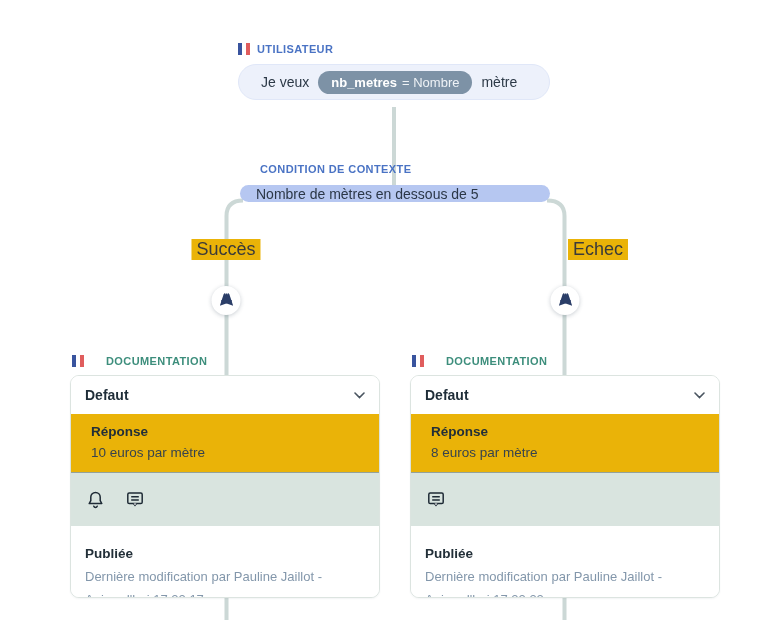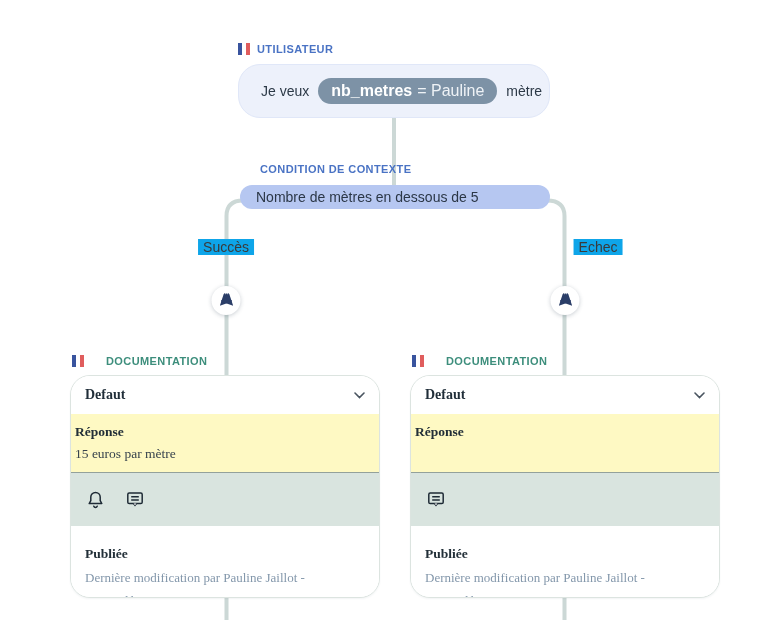--- a/index.html
+++ b/index.html
@@ -29,68 +29,68 @@
   .flag { display: inline-flex; width: 12px; height: 12px; }
   .flag i { display: block; height: 100%; }
   .flag .b { width: 4px; background: #39549e; }
   .flag .w { width: 4px; background: #ffffff; }
   .flag .r { width: 4px; background: #e05d5d; }
 
   
   .user-box {
     position: absolute;
     left: 238px; top: 64px;
-    width: 312px; height: 54px;
+    width: 312px; height: 36px;
     background: #edf1fb;
     border: 1px solid #e0e7f8;
     border-radius: 22px;
     display: flex;
     align-items: center;
     padding-left: 22px;
     font-size: 14px;
     color: #2c3947;
     z-index: 2;
   }
   .var-pill {
     margin: 0 9px;
     background: #7d92a6;
     border-radius: 13px;
     padding: 4px 13px;
-    font-size: 16px;
+    font-size: 13px;
     color: #eef2f6;
     display: inline-flex;
     gap: 5px;
     align-items: center;
     white-space: nowrap;
   }
   .var-pill .var-name { font-weight: bold; color: #ffffff; }
 
   
   .condition-pill {
     position: absolute;
     left: 240px; top: 185px;
-    width: 310px; height: 24px;
+    width: 310px; height: 17px;
     background: #b6c7f1;
     border-radius: 16px;
     display: flex;
     align-items: center;
     padding-left: 16px;
     font-size: 14px;
     color: #2b3747;
     z-index: 2;
   }
 
   
   .branch-label {
     position: absolute;
     transform: translateX(-50%);
     top: 239px;
-    background: #0ea5e9;
+    background: #eab308;
     padding: 0 5px;
-    font-size: 14px;
+    font-size: 18px;
     color: #3a3a3a;
     z-index: 2;
   }
   .fork-circle {
     position: absolute;
     width: 29px; height: 29px;
     top: 286px;
     transform: translateX(-50%);
     border-radius: 50%;
     background: #ffffff;
@@ -101,44 +101,43 @@
     z-index: 2;
   }
 
   
   .doc-card {
     position: absolute;
     top: 375px;
     width: 310px; height: 223px;
     background: #ffffff;
     border: 1px solid #dce4e0;
-    border-radius: 20px;
+    border-radius: 9px;
     overflow: hidden;
     z-index: 2;
     display: flex;
     flex-direction: column;
     box-shadow: 0 1px 2px rgba(40,60,80,0.06);
-    font-family: Liberation Serif, serif;
   }
   .card-header {
     height: 38px;
     display: flex;
     align-items: center;
     justify-content: space-between;
     padding: 0 14px;
     background: #ffffff;
     font-size: 14px;
     font-weight: bold;
     color: #1f2d38;
     flex: 0 0 auto;
   }
   .card-response {
     height: 58px;
-    background: #fef9c3;
-    padding: 10px 14px 0 4px;
+    background: #eab308;
+    padding: 10px 14px 0 20px;
     flex: 0 0 auto;
   }
   .card-response .resp-title { font-size: 13.5px; font-weight: bold; color: #222f38; }
   .card-response .resp-text { font-size: 13.5px; color: #37434d; margin-top: 6px; }
   .card-toolbar {
     height: 54px;
     background: #d9e4df;
     border-top: 1px solid #93a19b;
     display: flex;
     align-items: center;
@@ -178,21 +177,21 @@
         <i class="b"></i>
         <i class="w"></i>
         <i class="r"></i>
       </span>
     <span>UTILISATEUR</span>
   </div>
   <div class="user-box">
     <span>Je veux</span>
     <span class="var-pill">
       <span class="var-name">nb_metres</span>
-      <span class="var-suffix">= Pauline</span>
+      <span class="var-suffix">= Nombre</span>
     </span>
     <span>mètre</span>
   </div>
 
   <div class="type-label blue" style="left:260px; top:163px;">
     <span>CONDITION DE CONTEXTE</span>
   </div>
   <div class="condition-pill">
     <span>Nombre de mètres en dessous de 5</span>
   </div>
@@ -232,21 +231,21 @@
     <div class="card-header">
       <span>Defaut</span>
       <span class="chevron">
         <svg width="11" height="7" viewBox="0 0 11 7">
             <path d="M1 1 L5.5 5.5 L10 1" stroke="#4a5560" stroke-width="1.6" fill="none" stroke-linecap="round"></path>
           </svg>
       </span>
     </div>
     <div class="card-response">
       <div class="resp-title">Réponse</div>
-      <div class="resp-text">15 euros par mètre</div>
+      <div class="resp-text">10 euros par mètre</div>
     </div>
     <div class="card-toolbar">
       <span class="tool-icon">
         <svg width="19" height="20" viewBox="0 0 19 20">
           <path d="M9.5 2.4 a4.7 4.7 0 0 0 -4.7 4.7 v3.6 L3.2 13.6 h12.6 L14.2 10.7 V7.1 a4.7 4.7 0 0 0 -4.7 -4.7 Z" stroke="#1f2b36" stroke-width="1.5" fill="none" stroke-linejoin="round"></path>
           <path d="M7.8 16.2 a1.8 1.8 0 0 0 3.4 0" stroke="#1f2b36" stroke-width="1.5" fill="none" stroke-linecap="round"></path>
         </svg>
       </span>
       <span class="tool-icon">
         <svg width="20" height="19" viewBox="0 0 20 19">
@@ -275,20 +274,21 @@
     <div class="card-header">
       <span>Defaut</span>
       <span class="chevron">
         <svg width="11" height="7" viewBox="0 0 11 7">
             <path d="M1 1 L5.5 5.5 L10 1" stroke="#4a5560" stroke-width="1.6" fill="none" stroke-linecap="round"></path>
           </svg>
       </span>
     </div>
     <div class="card-response">
       <div class="resp-title">Réponse</div>
+      <div class="resp-text">8 euros par mètre</div>
     </div>
     <div class="card-toolbar">
       <span class="tool-icon">
         <svg width="20" height="19" viewBox="0 0 20 19">
           <rect x="2.8" y="3" width="14.4" height="10.6" rx="1.4" stroke="#1f2b36" stroke-width="1.5" fill="none"></rect>
           <path d="M6.2 6.7 H13.8 M6.2 9.9 H13.8" stroke="#1f2b36" stroke-width="1.5" fill="none"></path>
           <path d="M7.6 13.6 L10 16.4 L12.4 13.6 Z" fill="#1f2b36"></path>
           <path d="M8.6 13.6 L10 15.2 L11.4 13.6 Z" fill="#ffffff"></path>
         </svg>
       </span>

